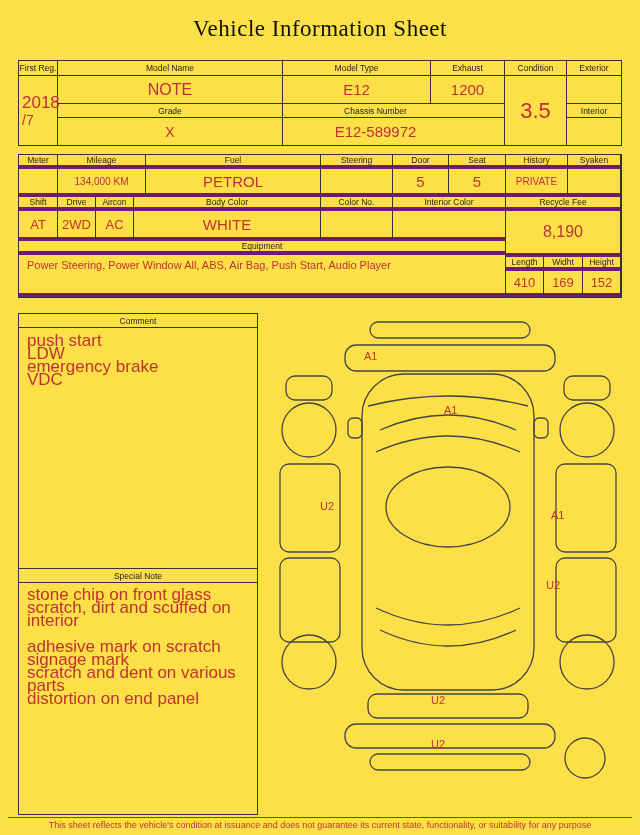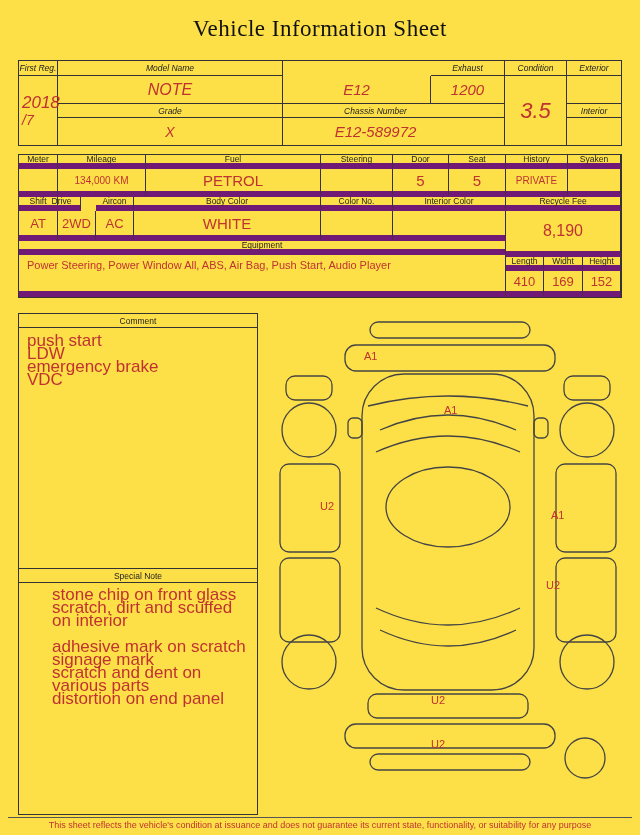--- a/index.html
+++ b/index.html
@@ -8,66 +8,67 @@
   .sheet { position:relative; width:640px; height:835px; background:#fde047; overflow:hidden; }
 
   .title { position:absolute; top:16px; left:0; width:100%; text-align:center;
            font-family:"Liberation Serif", serif; font-size:23px; color:#111; letter-spacing:0.5px; }
 
   
   .s1 { position:absolute; left:18px; top:60px; width:604px; height:86px; border:1px solid #333;
         display:grid; grid-template-columns:39px 225px 148px 74px 62px 54px;
         grid-template-rows:15px 28px 14px 27px; }
   .cell { border-right:1px solid #333; border-bottom:1px solid #333;
-          display:flex; align-items:center; justify-content:center;font-style:italic; }
+          display:flex; align-items:center; justify-content:center; }
   .nr { border-right:none; }
   .nb { border-bottom:none; }
   .hdr { font-size:8.5px; color:#222; white-space:nowrap; }
   .red { color:#c03232; white-space:nowrap; }
   .fs10{font-size:10px;} .fs11{font-size:11px;} .fs13{font-size:13px;} .fs14{font-size:14px;}
   .fs15{font-size:15px;} .fs16{font-size:16px;} .fs22{font-size:22px;}
   .firstreg { flex-direction:column; align-items:flex-start; padding-left:3px; justify-content:center; }
   .firstreg .l1 { font-size:17px; line-height:19px; }
   .firstreg .l2 { font-size:14px; line-height:17px; }
   .chs { padding-right:36px; }
 
   
   .s2 { position:absolute; left:18px; top:154px; width:604px; height:144px; border:1px solid #333; }
-  .c { position:absolute; border-right:1px solid #333; border-bottom:6px solid #701a75;
+  .c { position:absolute; border-right:1px solid #333; border-bottom:4px solid #701a75;
        display:flex; align-items:center; justify-content:center; }
   .eqv { align-items:flex-start; justify-content:flex-start; padding:4px 8px; text-align:left; white-space:normal; }
 
   
   .cbox { position:absolute; left:18px; top:313px; width:240px; height:502px; border:1px solid #333;
           display:flex; flex-direction:column; }
   .cbox-hdr { flex:0 0 14px; border-bottom:1px solid #333; font-size:8.5px; color:#222;
               display:flex; align-items:center; justify-content:center; }
   .cbox-body { flex:0 0 240px; padding:6px 8px; }
   .sp { flex:0 0 15px; border-top:1px solid #333; }
-  .sp-body { flex:1 1 auto; padding:5px 8px;margin-left:25px; }
+  .sp-body { flex:1 1 auto; padding:5px 8px; }
   .rline { font-size:17px; line-height:13px; min-height:13px; color:#c03232; }
 
   
   .diagram { position:absolute; left:268px; top:312px; width:360px; height:500px; }
 
   
   .footline { position:absolute; left:8px; top:817px; width:624px; border-top:1px solid #555; }
   .footer { position:absolute; top:820px; left:0; width:100%; text-align:center;
             font-size:9px; color:#c03232; }
 </style>
 </head>
 <body>
 
 <div class="sheet">
 
   <div class="title">Vehicle Information Sheet</div>
 
   <div class="s1">
     <div class="cell hdr" style="grid-area:1/1/2/2">First Reg.</div>
     <div class="cell hdr" style="grid-area:1/2/2/3">Model Name</div>
+    <div class="cell hdr" style="grid-area:1/3/2/4">Model Type</div>
     <div class="cell hdr" style="grid-area:1/4/2/5">Exhaust</div>
     <div class="cell hdr" style="grid-area:1/5/2/6">Condition</div>
     <div class="cell hdr nr" style="grid-area:1/6/2/7">Exterior</div>
 
     <div class="cell red firstreg nb" style="grid-area:2/1/5/2">
       <div class="l1">2018</div>
       <div class="l2">/7</div>
     </div>
     <div class="cell red fs16" style="grid-area:2/2/3/3">NOTE</div>
     <div class="cell red fs15" style="grid-area:2/3/3/4">E12</div>
@@ -97,21 +98,21 @@
     <div class="c" style="left:0;top:14px;width:39px;height:28px"></div>
     <div class="c red fs10" style="left:39px;top:14px;width:88px;height:28px">134,000 KM</div>
     <div class="c red fs15" style="left:127px;top:14px;width:175px;height:28px">PETROL</div>
     <div class="c" style="left:302px;top:14px;width:72px;height:28px"></div>
     <div class="c red fs15" style="left:374px;top:14px;width:56px;height:28px">5</div>
     <div class="c red fs15" style="left:430px;top:14px;width:57px;height:28px">5</div>
     <div class="c red fs10" style="left:487px;top:14px;width:62px;height:28px">PRIVATE</div>
     <div class="c nr" style="left:549px;top:14px;width:53px;height:28px"></div>
 
     <div class="c hdr" style="left:0;top:42px;width:39px;height:14px">Shift</div>
-    <div class="c hdr" style="left:24px;top:42px;width:38px;height:14px">Drive</div>
+    <div class="c hdr" style="left:39px;top:42px;width:38px;height:14px">Drive</div>
     <div class="c hdr" style="left:77px;top:42px;width:38px;height:14px">Aircon</div>
     <div class="c hdr" style="left:115px;top:42px;width:187px;height:14px">Body Color</div>
     <div class="c hdr" style="left:302px;top:42px;width:72px;height:14px">Color No.</div>
     <div class="c hdr" style="left:374px;top:42px;width:113px;height:14px">Interior Color</div>
     <div class="c hdr nr" style="left:487px;top:42px;width:115px;height:14px">Recycle Fee</div>
 
     <div class="c red fs13" style="left:0;top:56px;width:39px;height:30px">AT</div>
     <div class="c red fs13" style="left:39px;top:56px;width:38px;height:30px">2WD</div>
     <div class="c red fs13" style="left:77px;top:56px;width:38px;height:30px">AC</div>
     <div class="c red fs15" style="left:115px;top:56px;width:187px;height:30px">WHITE</div>

